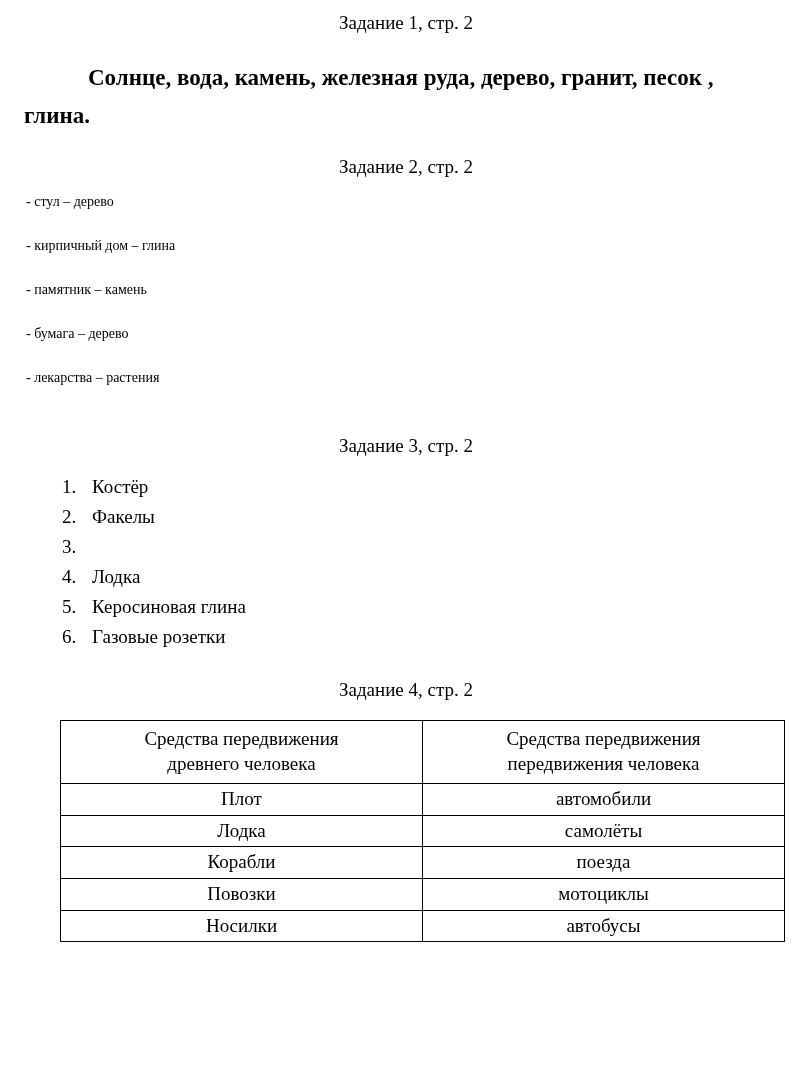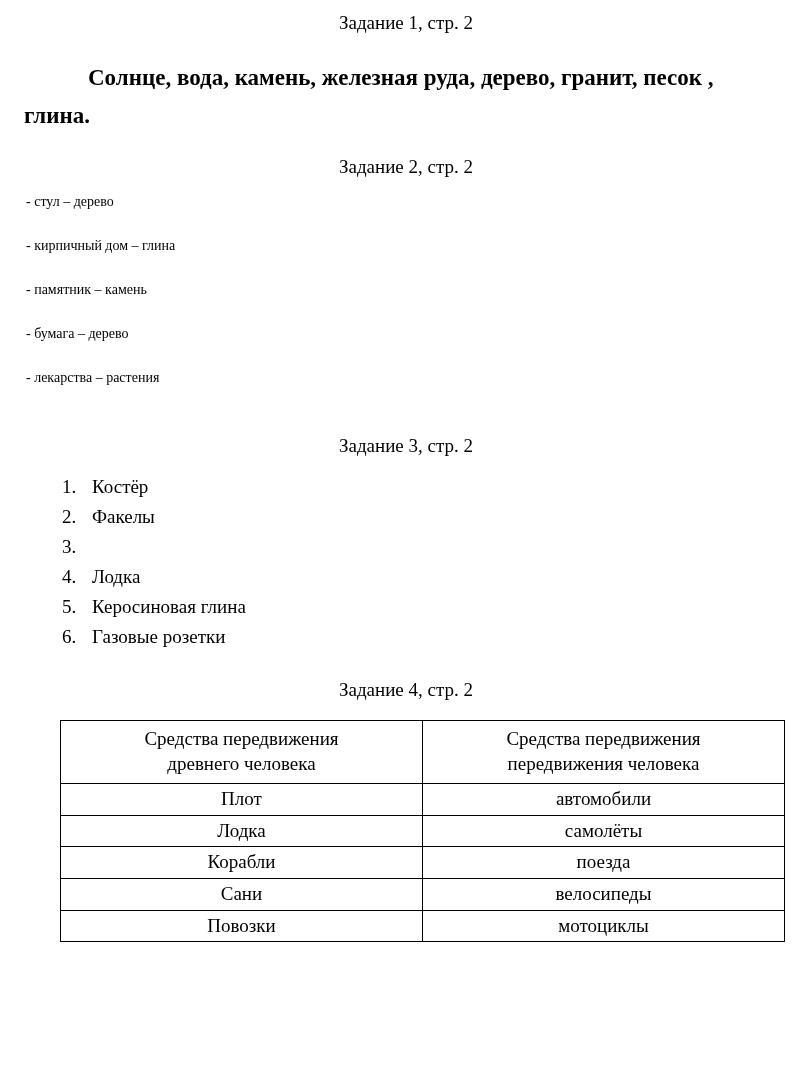--- a/index.html
+++ b/index.html
@@ -192,24 +192,24 @@
         </tr>
         <tr>
           <td>Лодка</td>
           <td>самолёты</td>
         </tr>
         <tr>
           <td>Корабли</td>
           <td>поезда</td>
         </tr>
         <tr>
-          <td>Сани</td>
-          <td>велосипеды</td>
-        </tr>
-        <tr>
           <td>Повозки</td>
           <td>мотоциклы</td>
+        </tr>
+        <tr>
+          <td>Носилки</td>
+          <td>автобусы</td>
         </tr>
       </tbody>
     </table>
   </div>
 
 </div>
 
 </body></html>

